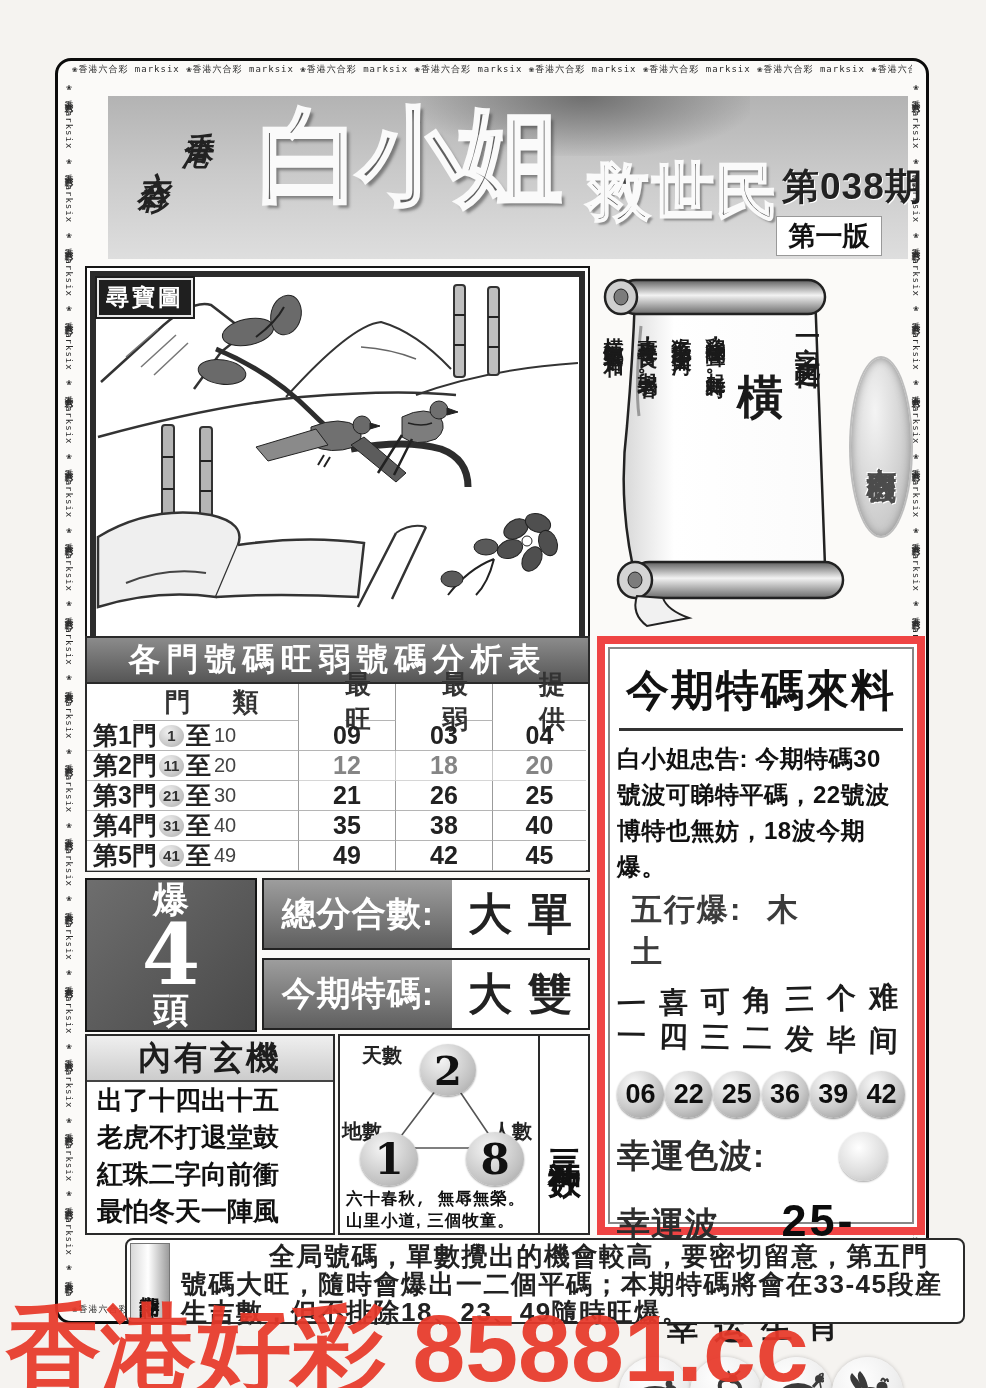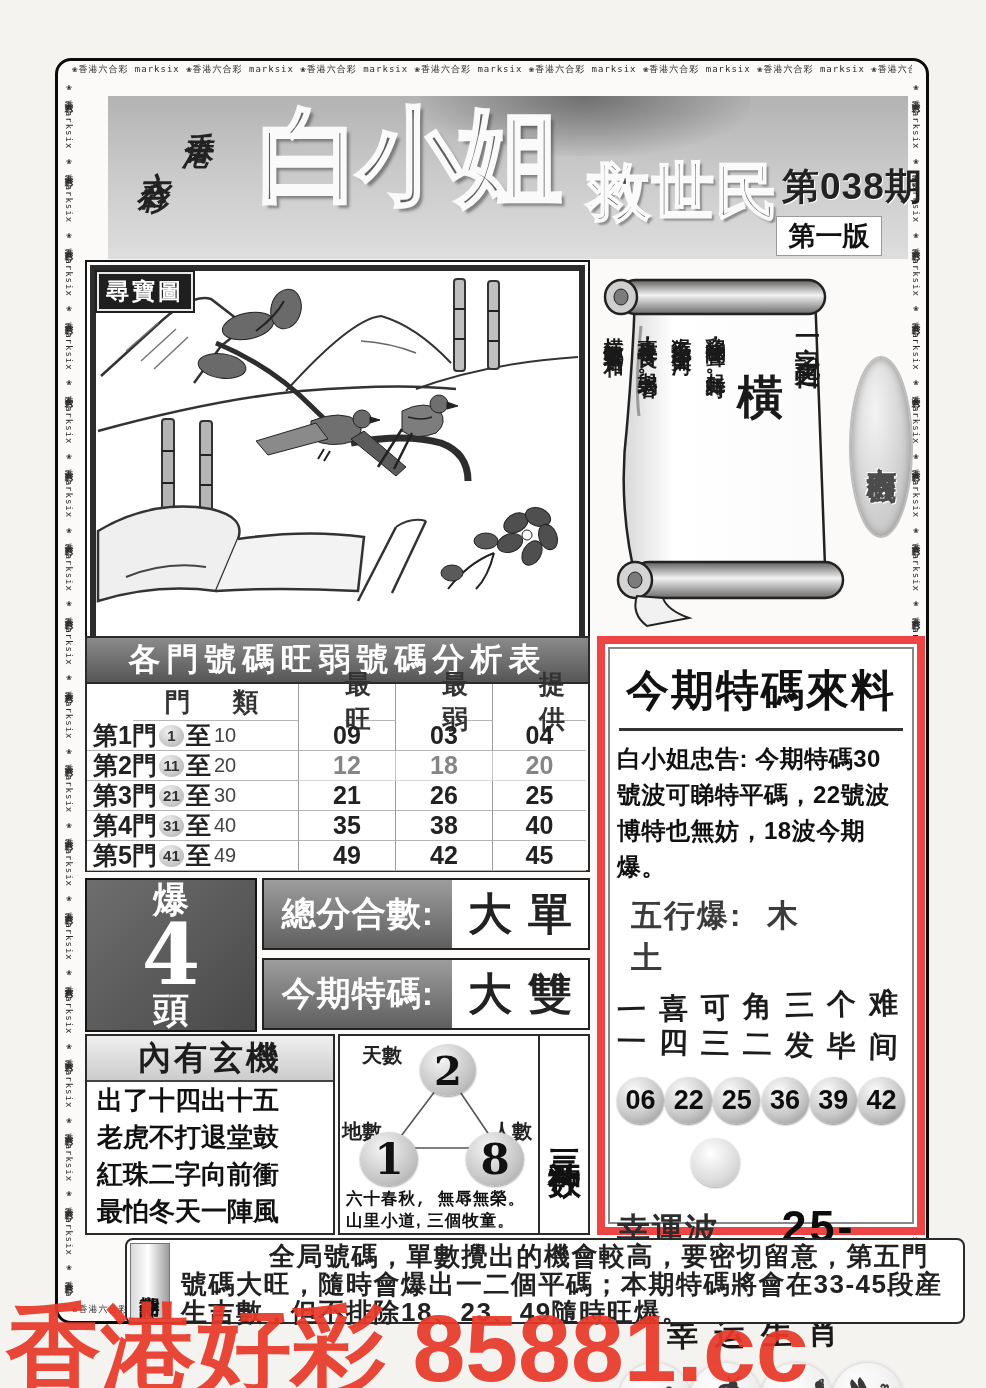--- a/index.html
+++ b/index.html
@@ -69,21 +69,21 @@
   }
   .edition {
     left:776px; top:216px; width:106px; height:40px;
     background:#fff; border:1px solid #999;
     font-size:27px; font-weight:900; color:#111;
     display:flex; align-items:center; justify-content:center;
   }
 
   
   .treasure {
-    left:85px; top:260px; width:505px; height:474px;
+    left:85px; top:266px; width:505px; height:474px;
     background:#fff; border:2px solid #151515;
     box-shadow:inset 0 0 0 3px #fff, inset 0 0 0 9px #2c2c2c;
   }
   .treasure-label {
     left:10px; top:10px; padding:2px 7px;
     background:#1f1f1f; color:#fff; font-size:23px; font-weight:900;
     letter-spacing:3px; border:2px solid #e8e8e8; outline:2px solid #1f1f1f;
   }
   .treasure svg { position:absolute; left:9px; top:9px; }
 
@@ -202,21 +202,21 @@
     border:8px solid #ef4444; background:#fff;
     box-shadow:inset 0 0 0 3px #fff, inset 0 0 0 5px #888;
     padding:16px 12px 0 12px;
   }
   .sp-title {
     font-size:43px; font-weight:900; color:#111; letter-spacing:2px;
     text-align:center; white-space:nowrap;
     border-bottom:3px solid #333; padding-bottom:8px; margin:2px 2px 10px 2px;
   }
   .sp-advice { font-size:24px; font-weight:800; color:#111; line-height:36px; letter-spacing:.5px; }
-  .sp-wuxing { margin-top:10px; font-size:31px; font-weight:900; color:#3c3c3c; letter-spacing:2px; padding-left:14px; }
+  .sp-wuxing { margin-top:4px; font-size:31px; font-weight:900; color:#3c3c3c; letter-spacing:2px; padding-left:14px; }
   .sp-wuxing .wx-val { letter-spacing:40px; margin-left:14px; }
   .hand {
     font-family:"DejaVu Serif", serif; font-weight:700; color:#1c1c1c;
     font-size:29px; letter-spacing:13px; white-space:nowrap;
   }
   .hand1 { margin-top:8px; transform:rotate(-1.6deg); }
   .hand2 { transform:rotate(1.2deg); margin-top:-2px; }
   .balls { display:flex; justify-content:space-between; margin-top:12px; }
   .ball {
     width:47px; height:47px; border-radius:50%;
@@ -529,20 +529,21 @@
   <div class="hand hand2">一四三二发毕间</div>
   <div class="balls">
     <div class="ball">06</div>
     <div class="ball">22</div>
     <div class="ball">25</div>
     <div class="ball">36</div>
     <div class="ball">39</div>
     <div class="ball">42</div>
   </div>
   <div class="lucky-row">
+    <span class="lucky-lab">幸運色波:</span>
     <span class="color-ball"></span>
   </div>
   <div class="lucky-row">
     <span class="lucky-lab">幸運波段:</span>
     <span class="range-val">25-37</span>
   </div>
   <div class="zodiac-title">幸运生肖</div>
   <div class="zodiacs">
     <div class="zo">
       <svg width="52" height="44" viewBox="0 0 52 44">

